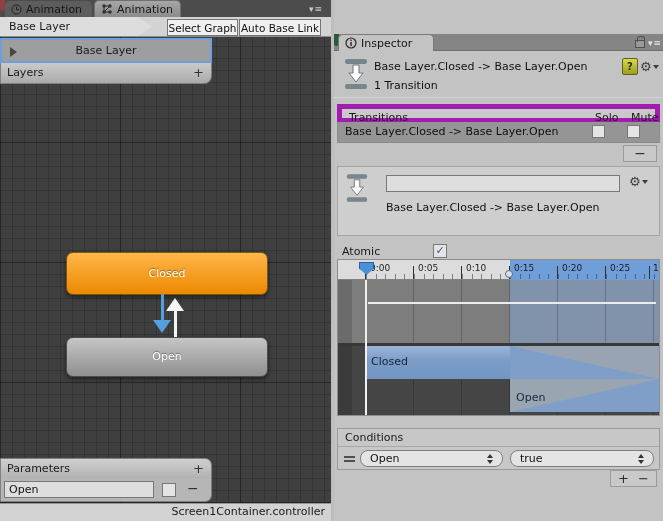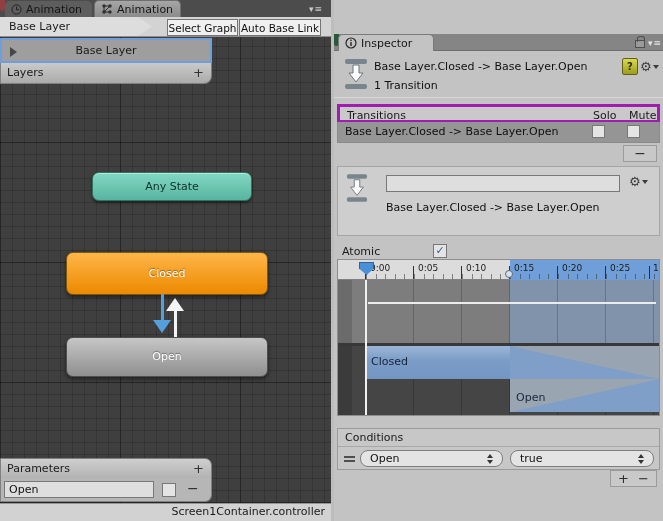--- a/index.html
+++ b/index.html
@@ -94,21 +94,21 @@
   .hdr-sub { left:40px; top:45px; color:#101010; }
   .glyph-box { }
   .book { left:288px; top:24px; width:16px; height:17px; border:1px solid #60601c; border-radius:2px;
     background:linear-gradient(#d9d94e,#9d9d1f); text-align:center; line-height:15px; font-size:10px; font-weight:bold; color:#2c2c10; }
   .gear { font-size:13px; color:#3c3c3c; line-height:13px; }
   .gear::after { content:""; display:inline-block; margin-left:1px; vertical-align:2px;
     border-left:3px solid transparent; border-right:3px solid transparent; border-top:4px solid #3c3c3c; }
   .gear1 { left:306px; top:26px; }
   .hdr-rule { left:0; top:63px; width:329px; height:1px; background:#969696; border-bottom:1px solid #d6d6d6; }
 
-  .tr-head { left:3px; top:70px; width:323px; height:19px; background:#c9c9c9; border:3px solid #a21caf; }
+  .tr-head { left:3px; top:70px; width:323px; height:19px; background:#c9c9c9; border:5px solid #a21caf; }
   .tr-head .t { left:7px; top:0; line-height:17px; }
   .tr-solo { left:253px; top:0; line-height:17px; }
   .tr-mute { left:289px; top:0; line-height:17px; }
   .tr-row { left:3px; top:88px; width:323px; height:21px; background:#959595; border:1px solid #8b8b8b; border-top:none; color:#0e0e0e; }
   .tr-row .t { left:7px; top:0; line-height:19px; }
   .trcb1 { left:254px; top:3px; width:13px; height:13px; }
   .trcb2 { left:289px; top:3px; width:13px; height:13px; }
   .tr-minus { left:289px; top:111px; width:34px; height:17px; background:#c8c8c8; border:1px solid #9b9b9b;
     text-align:center; line-height:14px; font-size:14px; color:#2e2e2e; }
 
@@ -216,21 +216,20 @@
 
     <div class="abs layer-item">
       <div class="abs layer-tri"></div>
       <div class="abs layer-label">Base Layer</div>
     </div>
     <div class="abs layers-bar">
       <div class="abs bar-label">Layers</div>
       <div class="abs bar-plus">+</div>
     </div>
 
-    <div class="abs node node-any">Any State</div>
     <div class="abs node node-closed">Closed</div>
     <div class="abs node node-open">Open</div>
 
     <div class="abs a-blue-line"></div>
     <div class="abs a-blue-head"></div>
     <div class="abs a-white-line"></div>
     <div class="abs a-white-head"></div>
 
     <div class="abs params-header">
       <div class="abs bar-label">Parameters</div>

